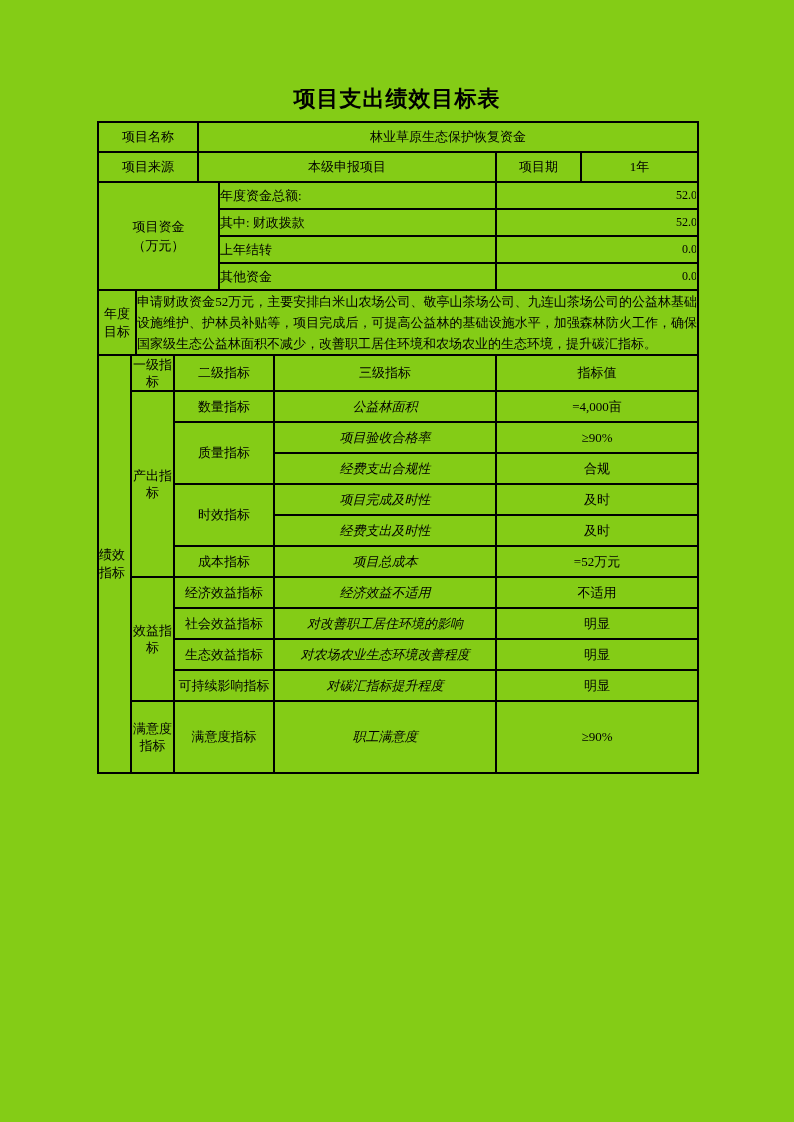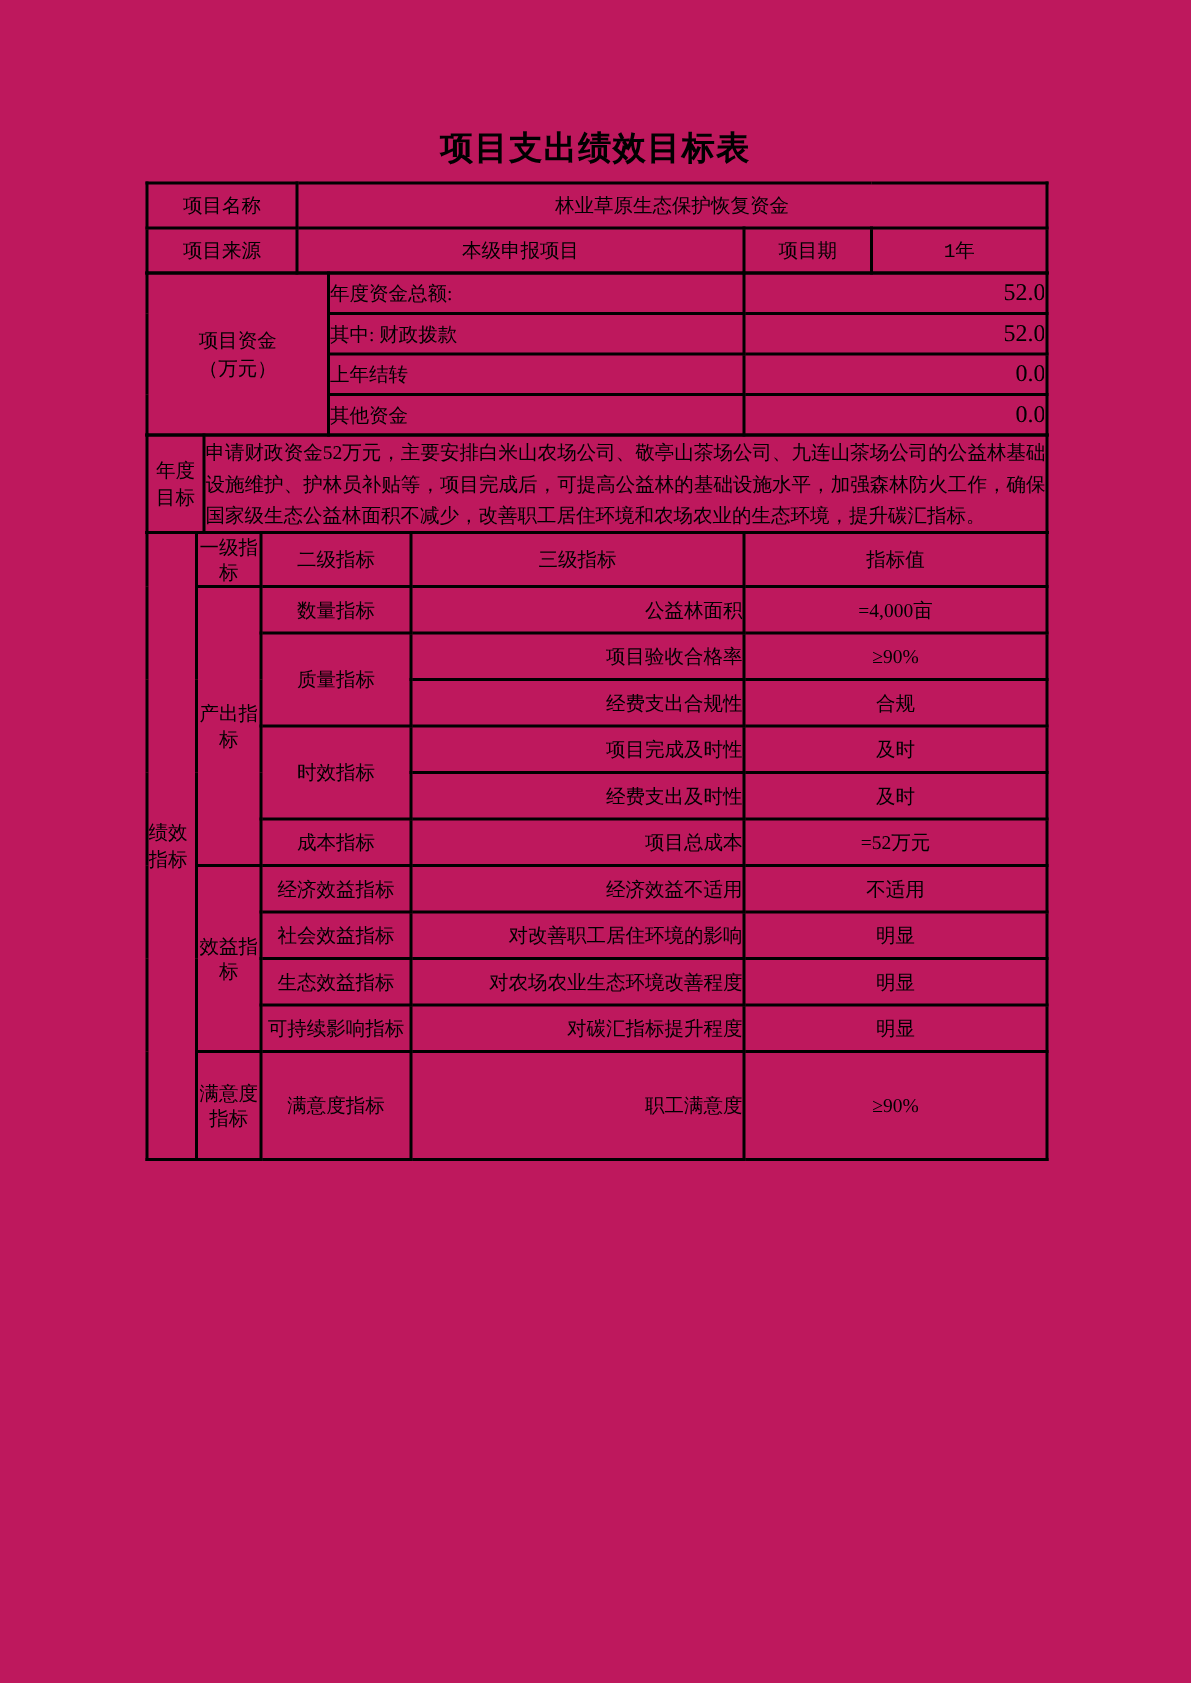--- a/index.html
+++ b/index.html
@@ -1,19 +1,19 @@
 <!DOCTYPE html>
 <html><head>
 <meta charset="utf-8">
 <style>
   html,body{margin:0;padding:0;background:#888;}
   .page{
     position:relative;
     width:794px;height:1122px;
-    background:#be185d;
+    background:#84cc16;
     margin:0 auto;
     overflow:hidden;
     font-family:"Liberation Serif","DejaVu Serif",serif;
     color:#000;
   }
   .sheet{position:absolute;left:97px;top:0;width:600px;}
   .doc-title{
     margin:84px 0 0 0;
     text-align:center;
     font-size:22px;
@@ -30,45 +30,45 @@
     table-layout:fixed;
     width:600px;
     font-size:13px;
   }
   table.tbl td{
     border:2px solid #000;
     padding:0;
     vertical-align:middle;
     overflow:hidden;
   }
-  .tbl-a{margin-top:7px;font-family:Liberation Mono, monospace;}
+  .tbl-a{margin-top:7px;}
   .tbl-b,.tbl-c,.tbl-d{margin-top:-2px;}
   .c{text-align:center;}
   .lbl{text-align:center;}
   .fl{text-align:left;}
   .pad6{padding-left:6px;}
   .pad11{padding-left:11px;}
   .pad33{padding-left:33px;font-family:Liberation Serif, serif;}
-  .val{text-align:right;padding-right:2px;font-size:16px;border-radius:11px;}
+  .val{text-align:right;padding-right:2px;font-size:12px;border-radius:11px;}
   .break{word-break:break-all;line-height:17px;padding:2px 4px;text-align:center;}
   .vert{
     word-break:break-all;
     line-height:18px;
     text-align:left;
     padding:0 8px;
     letter-spacing:0;
   }
   .goal-label{word-break:break-all;line-height:18px;text-align:center;padding:0 5px;margin-top:41px;}
   .goal-text{
     text-align:justify;
     line-height:21px;
     padding:5px 5px 5px 6px;
     font-size:13px;
   }
-  .l3{text-align:right;padding-left:4px;}
+  .l3{text-align:center;padding-left:4px;font-style:italic;}
   .h30{height:30px;}
   .h31{height:31px;}
   .h27{height:27px;}
   .h61{height:61px;}
   .h26{height:26px;}
   .h56{height:72px;}
   .funds-label div{text-align:center;line-height:19px;}
 </style>
 </head>
 <body>

